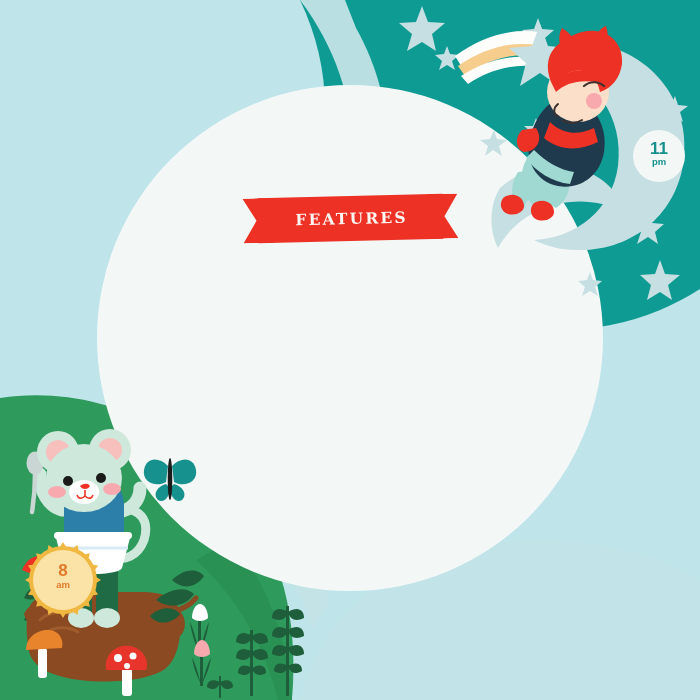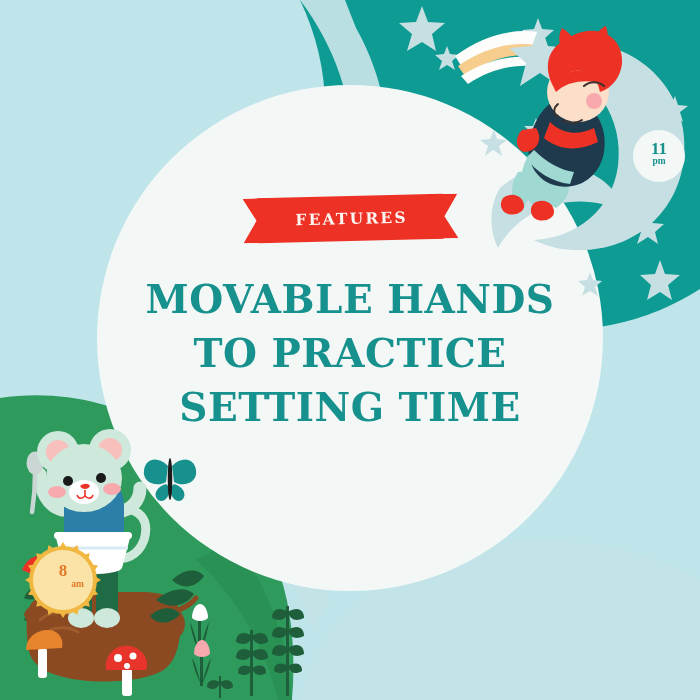--- a/index.html
+++ b/index.html
@@ -84,40 +84,40 @@
     letter-spacing: 0.5px;
   }
   #headline .hl {
     display: block;
     white-space: nowrap;
   }
   
   .time-badge-text {
     position: absolute;
     text-align: center;
-    font-family: Liberation Serif, serif;
+    font-family: Liberation Sans, sans-serif;
     font-weight: bold;
     line-height: 1;
   }
   #badge-pm-text {
     left: 639px;
     top: 140px;
     width: 40px;
     color: #17918d;
   }
   #badge-pm-text .big { font-size: 17px; display: block; }
   #badge-pm-text .small { font-size: 9.5px; display: block; margin-top: 0; }
   #badge-am-text {
     left: 42px;
     top: 562px;
     width: 42px;
     color: #e07a28;
   }
   #badge-am-text .big { font-size: 17px; display: block; }
-  #badge-am-text .small { font-size: 9.5px; display: block; margin-top: 1px; text-align: right; }
+  #badge-am-text .small { font-size: 9.5px; display: block; margin-top: 1px; }
 </style>
 </head>
 <body>
 
 <div id="poster">
 
   <svg class="layer" viewBox="0 0 700 700">
     <defs>
       <clipPath id="frameClip">
           <rect x="0" y="0" width="700" height="700"></rect>
@@ -397,25 +397,20 @@
     </g>
   </svg>
 
   <div id="ribbon-wrap">
     <div class="ribbon-tail left"></div>
     <div class="ribbon-tail right"></div>
     <div class="ribbon-main"></div>
     <div id="ribbon-label">FEATURES</div>
   </div>
 
-  <div id="headline">
-    <span class="hl">MOVABLE HANDS</span>
-    <span class="hl">TO PRACTICE</span>
-    <span class="hl">SETTING TIME</span>
-  </div>
 
   <div id="badge-pm-text" class="time-badge-text">
     <span class="big">11</span>
     <span class="small">pm</span>
   </div>
 
   <div id="badge-am-text" class="time-badge-text">
     <span class="big">8</span>
     <span class="small">am</span>
   </div>

